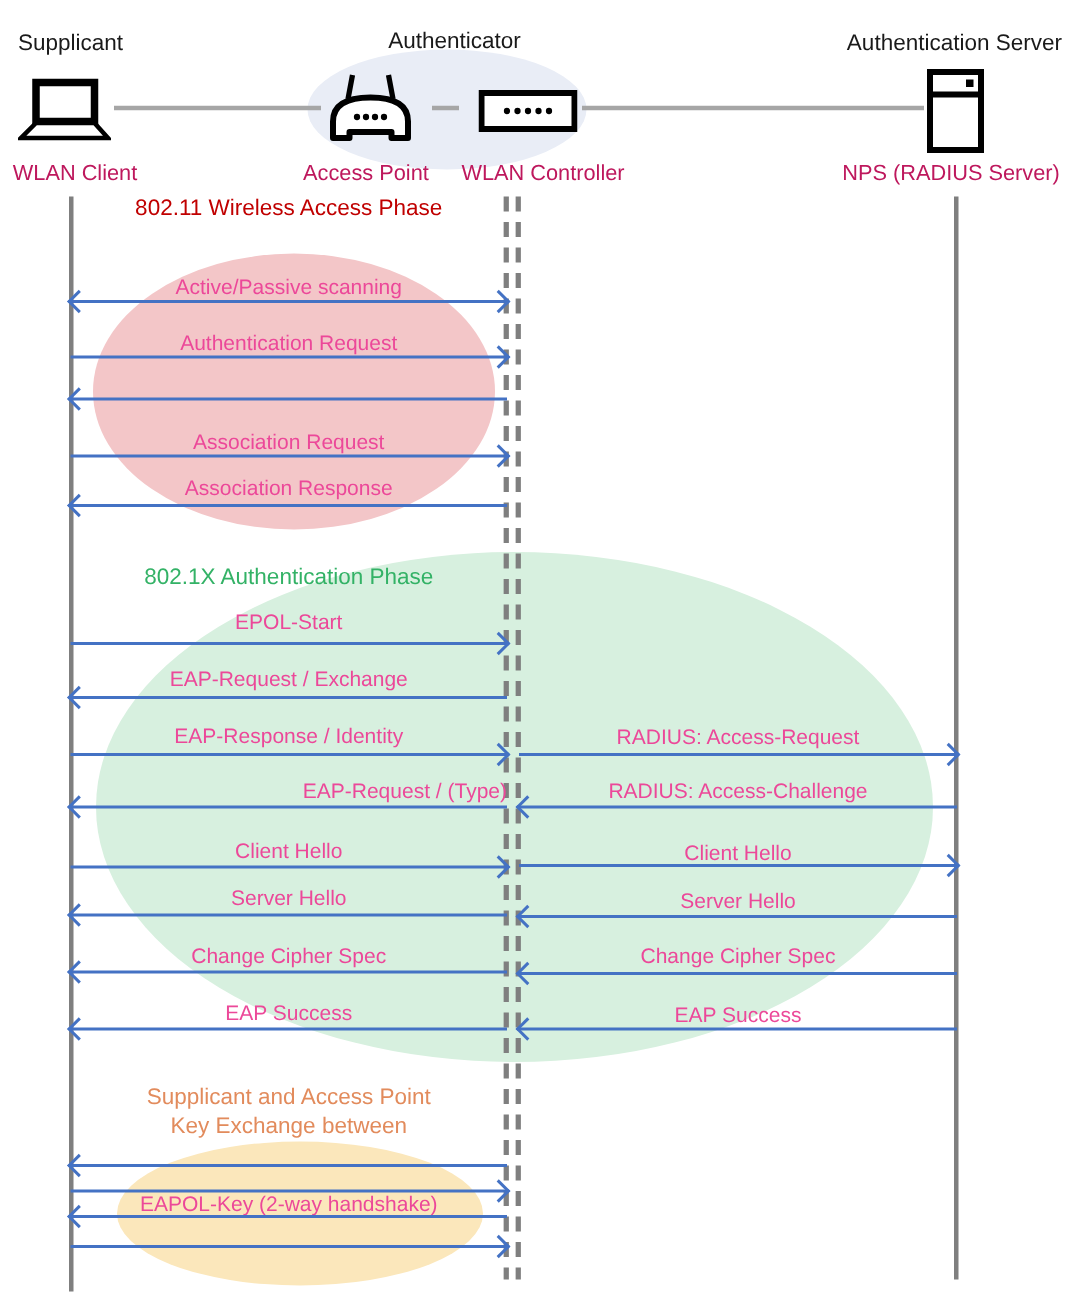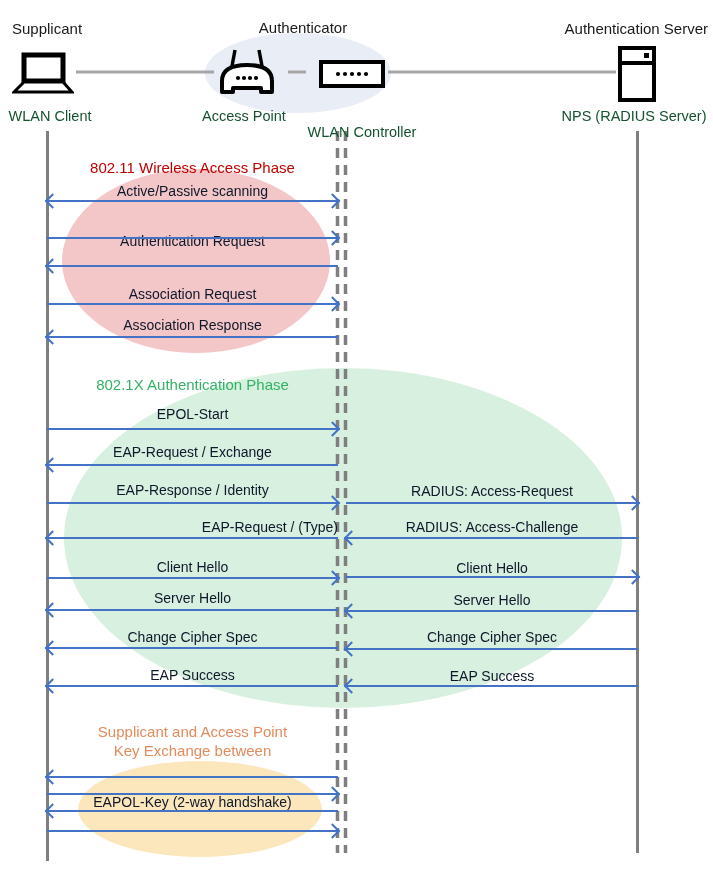--- a/index.html
+++ b/index.html
@@ -10,32 +10,32 @@
   #bg{position:absolute;left:0;top:0;}
   .ellipse-auth{fill:var(--authenticator_fill,#E9EDF6);}
   .ellipse-p1{fill:var(--phase1_fill,#F3C6C8);}
   .ellipse-p2{fill:var(--phase2_fill,#D7F0DF);}
   .ellipse-p3{fill:var(--phase3_fill,#FBE7BB);}
   .lifeline-solid{stroke:var(--lifeline,#7F7F7F);stroke-width:3;}
   .lifeline-dashed{stroke:var(--lifeline,#7F7F7F);stroke-width:3.5;stroke-dasharray:10 7;}
   .connector{stroke:var(--connector,#A6A6A6);stroke-width:3;}
 
   .role-label{position:absolute;font-size:15px;color:#1a1a1a;white-space:nowrap;}
-  .node-label{position:absolute;font-size:14.5px;color:#14532d;text-align:center;white-space:nowrap;}
+  .node-label{position:absolute;font-size:14.5px;color:#be185d;text-align:center;white-space:nowrap;}
   .icon-box{position:absolute;}
 
   .phase-title{position:absolute;font-size:15px;text-align:center;white-space:nowrap;}
   .phase-1{color:var(--phase1_text,#C00000);}
   .phase-2{color:var(--phase2_text,#33B266);}
   .phase-3{color:var(--phase3_text,#E28B5C);line-height:19px;}
 
   .left-col{left:47px;width:291px;}
   .right-col{left:346px;width:292px;}
 
-  .lbl{position:absolute;font-size:14px;text-align:center;color:#0f172a;white-space:nowrap;}
+  .lbl{position:absolute;font-size:14px;text-align:center;color:#ec4899;white-space:nowrap;}
   .arr{position:absolute;height:2.4px;background:var(--arrow,#4472C4);}
   .arr.right::after{
     content:"";position:absolute;right:0;top:50%;width:9px;height:9px;
     border-top:2.4px solid var(--arrow,#4472C4);border-right:2.4px solid var(--arrow,#4472C4);
     transform:translateY(-50%) rotate(45deg);
   }
   .arr.left::before{
     content:"";position:absolute;left:0;top:50%;width:9px;height:9px;
     border-top:2.4px solid var(--arrow,#4472C4);border-left:2.4px solid var(--arrow,#4472C4);
     transform:translateY(-50%) rotate(-45deg);
@@ -106,34 +106,34 @@
   <div class="icon-box" style="left:618px;top:46px;width:38px;height:56px;">
     <svg width="38" height="56" viewBox="0 0 38 56">
       <rect x="2" y="2" width="34" height="52" fill="#fff" stroke="#000" stroke-width="4"></rect>
       <line x1="2" y1="17" x2="36" y2="17" stroke="#000" stroke-width="4"></line>
       <rect x="26" y="7" width="5" height="5" fill="#000"></rect>
     </svg>
   </div>
 
   <div class="node-label" style="left:0px;top:108px;width:100px;">WLAN Client</div>
   <div class="node-label" style="left:194px;top:108px;width:100px;">Access Point</div>
-  <div class="node-label" style="left:302px;top:124px;width:120px;">WLAN Controller</div>
+  <div class="node-label" style="left:302px;top:108px;width:120px;">WLAN Controller</div>
   <div class="node-label" style="left:554px;top:108px;width:160px;">NPS (RADIUS Server)</div>
 
-  <div class="phase-title phase-1 left-col" style="top:159px;">802.11 Wireless Access Phase</div>
+  <div class="phase-title phase-1 left-col" style="top:130px;">802.11 Wireless Access Phase</div>
   <div class="phase-title phase-2 left-col" style="top:376px;">802.1X Authentication Phase</div>
   <div class="phase-title phase-3 left-col" style="top:722px;">
     <div>Supplicant and Access Point</div>
     <div>Key Exchange between</div>
   </div>
 
   <div class="lbl left-col" style="top:183px;">Active/Passive scanning</div>
   <div class="arr left-col both" style="top:200px;"></div>
 
-  <div class="lbl left-col" style="top:233px;">Authentication Request</div>
+  <div class="lbl left-col" style="top:220px;">Authentication Request</div>
   <div class="arr left-col right" style="top:237px;"></div>
 
   <div class="arr left-col left" style="top:265px;"></div>
 
   <div class="lbl left-col" style="top:286px;">Association Request</div>
   <div class="arr left-col right" style="top:303px;"></div>
 
   <div class="lbl left-col" style="top:317px;">Association Response</div>
   <div class="arr left-col left" style="top:336px;"></div>
 

